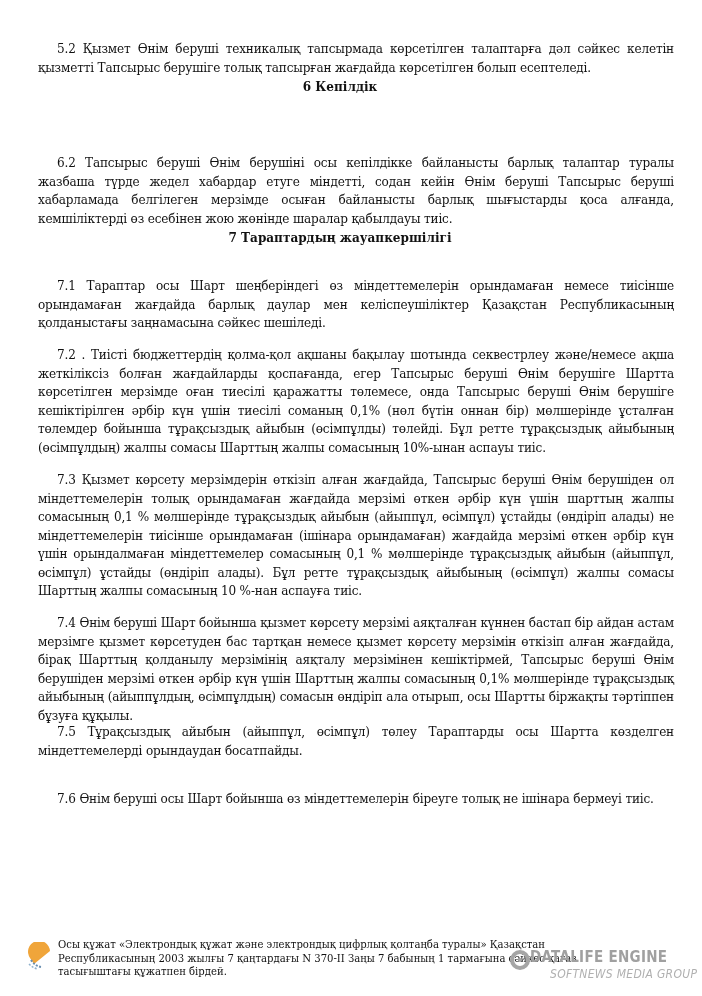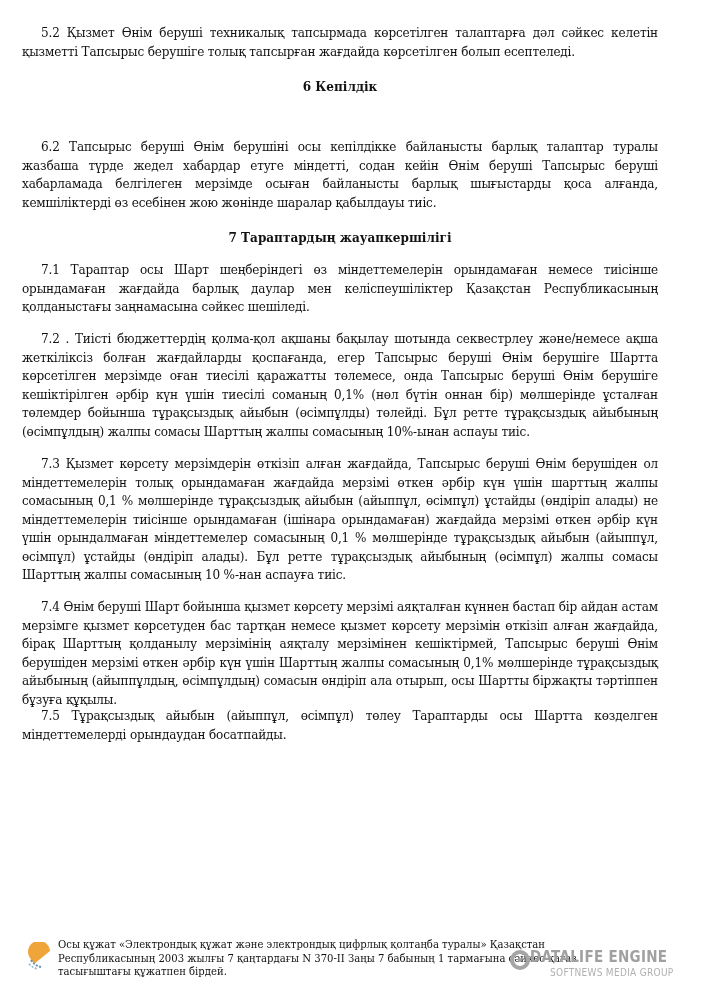--- a/index.html
+++ b/index.html
@@ -7,21 +7,21 @@
   .page {
     position: absolute; left: 0; top: 0; width: 702px; height: 996px;
     font-family: "DejaVu Serif", serif;
     font-stretch: condensed;
     color: #111111;
   }
   .para {
     position: absolute; left: 22px; width: 636px;
     font-size: 13.4px; line-height: 18.5px;
     text-align: justify; text-indent: 19px;
-    margin: 0;
+    margin: 16px;
     letter-spacing: -0.15px;
   }
   .heading {
     position: absolute; left: 22px; width: 636px;
     font-size: 13.4px; line-height: 18.5px; font-weight: bold;
     text-align: center; margin: 0;
   }
   .footer {
     position: absolute; left: 22px; top: 936px; width: 640px; height: 52px;
   }
@@ -46,21 +46,21 @@
     border-radius: 50%; background: #a5a5a5;
   }
   .wm-title {
     position: absolute; left: 22px; top: 4px;
     font-family: "DejaVu Sans", sans-serif; font-weight: bold;
     font-size: 15px; letter-spacing: 0.3px; color: #a0a0a0; white-space: nowrap;
   }
   .wm-sub {
     position: absolute; left: 42px; top: 23px;
     font-family: "DejaVu Sans", sans-serif;
-    font-size: 10px; letter-spacing: 0.3px; color: #b0b0b0; white-space: nowrap;
+    font-size: 12px; letter-spacing: 0.3px; color: #b0b0b0; white-space: nowrap; font-style: italic;
   }
 </style>
 </head>
 <body>
 
 <div class="page">
 
   <p class="para" style="top:24px;">5.2 Қызмет Өнім беруші техникалық тапсырмада көрсетілген талаптарға дәл сәйкес келетін қызметті Тапсырыс берушіге толық тапсырған жағдайда көрсетілген болып есептеледі.</p>
 
   <p class="heading" style="top:65px;margin-top:12px;">6 Кепілдік</p>
@@ -73,20 +73,21 @@
   <p class="para" style="top:261px;">7.1 Тараптар осы Шарт шеңберіндегі өз міндеттемелерін орындамаған немесе тиісінше орындамаған жағдайда барлық даулар мен келіспеушіліктер Қазақстан Республикасының қолданыстағы заңнамасына сәйкес шешіледі.</p>
 
   <p class="para" style="top:330px;">7.2 . Тиісті бюджеттердің қолма-қол ақшаны бақылау шотында секвестрлеу және/немесе ақша жеткіліксіз болған жағдайларды қоспағанда, егер Тапсырыс беруші Өнім берушіге Шартта көрсетілген мерзімде оған тиесілі қаражатты төлемесе, онда Тапсырыс беруші Өнім берушіге кешіктірілген әрбір күн үшін тиесілі соманың 0,1% (нөл бүтін оннан бір) мөлшерінде ұсталған төлемдер бойынша тұрақсыздық айыбын (өсімпұлды) төлейді. Бұл ретте тұрақсыздық айыбының (өсімпұлдың) жалпы сомасы Шарттың жалпы сомасының 10%-ынан аспауы тиіс.</p>
 
   <p class="para" style="top:455px;">7.3 Қызмет көрсету мерзімдерін өткізіп алған жағдайда, Тапсырыс беруші Өнім берушіден ол міндеттемелерін толық орындамаған жағдайда мерзімі өткен әрбір күн үшін шарттың жалпы сомасының 0,1 % мөлшерінде тұрақсыздық айыбын (айыппұл, өсімпұл) ұстайды (өндіріп алады) не міндеттемелерін тиісінше орындамаған (ішінара орындамаған) жағдайда мерзімі өткен әрбір күн үшін орындалмаған міндеттемелер сомасының 0,1 % мөлшерінде тұрақсыздық айыбын (айыппұл, өсімпұл) ұстайды (өндіріп алады). Бұл ретте тұрақсыздық айыбының (өсімпұл) жалпы сомасы Шарттың жалпы сомасының 10 %-нан аспауға тиіс.</p>
 
   <p class="para" style="top:598px;">7.4 Өнім беруші Шарт бойынша қызмет көрсету мерзімі аяқталған күннен бастап бір айдан астам мерзімге қызмет көрсетуден бас тартқан немесе қызмет көрсету мерзімін өткізіп алған жағдайда, бірақ Шарттың қолданылу мерзімінің аяқталу мерзімінен кешіктірмей, Тапсырыс беруші Өнім берушіден мерзімі өткен әрбір күн үшін Шарттың жалпы сомасының 0,1% мөлшерінде тұрақсыздық айыбының (айыппұлдың, өсімпұлдың) сомасын өндіріп ала отырып, осы Шартты біржақты тәртіппен бұзуға құқылы.</p>
 
   <p class="para" style="top:707px;">7.5 Тұрақсыздық айыбын (айыппұл, өсімпұл) төлеу Тараптарды осы Шартта көзделген міндеттемелерді орындаудан босатпайды.</p>
 
+  <p class="para" style="top:774px;">7.6 Өнім беруші осы Шарт бойынша өз міндеттемелерін біреуге толық не ішінара бермеуі тиіс.</p>
 
 
 
   <div class="footer">
     <svg class="footer-logo" viewBox="0 0 28 28" width="28" height="28">
       <path d="M4 16 A11 11 0 1 1 24 9 L8 22 Z" fill="#f0a53a"></path>
       <path d="M5 18 Q9 24 15 25" stroke="#6a8fb0" stroke-width="2" fill="none" stroke-dasharray="2 1.5"></path>
       <path d="M3 22 Q7 26 12 27" stroke="#8fb0cc" stroke-width="1.5" fill="none" stroke-dasharray="2 1.5"></path>
     </svg>
     <div class="footer-text">Осы құжат «Электрондық құжат және электрондық цифрлық қолтаңба туралы» Қазақстан Республикасының 2003 жылғы 7 қаңтардағы N 370-II Заңы 7 бабының 1 тармағына сәйкес қағаз тасығыштағы құжатпен бірдей.</div>

